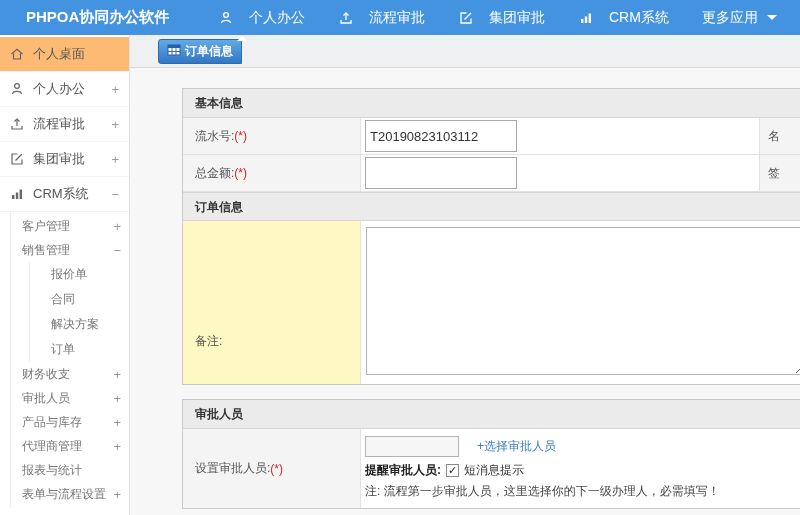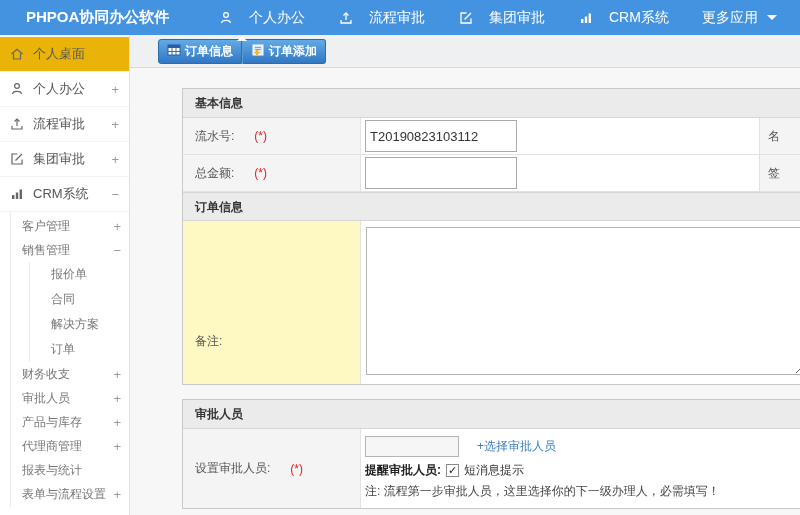--- a/index.html
+++ b/index.html
@@ -13,21 +13,21 @@
   .burger i { display:block; height:2px; background:#fff; margin:3px 0; border-radius:1px; }
   .nav { display:flex; align-items:center; margin-left:40px; }
   .nav-item { display:flex; align-items:center; gap:7px; font-size:14px; margin-right:33px; cursor:pointer; white-space:nowrap; }
   .caret-down { width:0; height:0; border-left:5px solid transparent; border-right:5px solid transparent; border-top:5px solid #fff; margin-left:2px; }
 
   
   .main-row { display:flex; height:480px; }
   .sidebar { width:130px; background:#fff; border-right:1px solid #e2e2e2; padding-top:2px; flex:none; }
   .sb-item { display:flex; align-items:center; cursor:pointer; color:#555; }
   .sb-item.d0 { height:35px; font-size:13px; padding:0 10px 0 9px; border-bottom:1px solid #f3f3f3; }
-  .sb-item.d0.active { background:#eab308; }
+  .sb-item.d0.active { background:#fdba74; }
   .sb-ico { width:17px; height:16px; margin-right:7px; flex:none; }
   .sb-label { flex:1; white-space:nowrap; overflow:hidden; }
   .sb-toggle { color:#999; font-size:13px; margin-left:2px; }
   .sb-sub { margin-left:10px; border-left:1px solid #ececec; padding:2px 8px 2px 11px; }
   .sb-sub .sb-item { height:24px; font-size:12px; color:#777; }
   .sb-sub2 { margin-left:7px; border-left:1px solid #ececec; padding-left:21px; }
   .sb-sub2 .sb-item { height:25px; }
 
   
   .main { flex:1; display:flex; flex-direction:column; min-width:0; }
@@ -44,21 +44,21 @@
   
   .content { flex:1; position:relative; background:#f7f7f8; overflow:hidden; }
   .form-wrap { position:absolute; left:52px; top:20px; right:-14px; }
   .tbl { border:1px solid #c9c9c9; background:#fff; font-size:12px; color:#555; }
   .tbl + .tbl { margin-top:14px; }
   .sec-hdr { height:29px; line-height:29px; background:#ebebeb; color:#333; font-weight:bold; padding-left:12px; border-bottom:1px solid #d6d6d6; }
   .sec-hdr.mid { border-top:1px solid #d6d6d6; }
   .frow { display:flex; align-items:stretch; border-bottom:1px solid #e2e2e2; }
   .frow.nb { border-bottom:none; }
   .r-input { height:37px; }
-  .c-label { width:178px; padding-left:12px; background:#f4f4f4; border-right:1px solid #e2e2e2; display:flex; align-items:center; gap:20px; flex:none; }
+  .c-label { width:178px; padding-left:12px; background:#f4f4f4; border-right:1px solid #e2e2e2; display:flex; align-items:center; gap:0; flex:none; }
   .c-input { width:399px; border-right:1px solid #e2e2e2; display:flex; align-items:center; padding-left:4px; flex:none; }
   .c-next { flex:1; background:#f4f4f4; display:flex; align-items:center; padding-left:8px; overflow:hidden; white-space:nowrap; color:#555; }
   .req { color:#dd2222; }
   input.txt { width:152px; height:21px; border:1px solid #a9a9a9; padding:15px 4px; font-size:13px; color:#333; font-family:inherit; }
   .c-memo-label { width:178px; flex:none; background:#fef9c3; border-right:1px solid #e2e2e2; padding:112px 0 0 12px; }
   .c-memo { flex:1; padding:6px 8px 6px 5px; }
   textarea.memo { width:100%; height:148px; border:1px solid #b5b5b5; font-family:inherit; font-size:12px; resize:both; }
   .c-appr { flex:1; padding:7px 8px 8px 4px; font-size:12px; color:#333; }
   .appr-line1 { display:flex; align-items:center; }
   input.appr { width:94px; height:21px; border:1px solid #b5b5b5; background:#f6f6f6; font-family:inherit; }
@@ -244,30 +244,20 @@
             <svg viewBox="0 0 14 12" width="14" height="12">
                 <rect x="1" y="1" width="12" height="10" fill="#fff"></rect>
                 <rect x="1" y="1" width="12" height="3" fill="#2a5da8"></rect>
                 <path d="M5 4v7M9 4v7M1 7.5h12" stroke="#3a6fb5" stroke-width="1" fill="none"></path>
                 <rect x="1" y="1" width="12" height="10" fill="none" stroke="#2a5da8"></rect>
               </svg>
           </span>
           <span>订单信息</span>
           <span class="notch"></span>
         </div>
-        <div class="tab last">
-          <span>
-            <svg viewBox="0 0 14 12" width="14" height="12">
-                <rect x="2" y="1" width="10" height="10" fill="#dcebf8" stroke="#fff"></rect>
-                <path d="M4 3.5h6M4 5.5h6" stroke="#7aa7d6" stroke-width="1"></path>
-                <path d="M3.5 8.5h5M6 6v5" stroke="#f2b824" stroke-width="2"></path>
-              </svg>
-          </span>
-          <span>订单添加</span>
-        </div>
       </div>
     </div>
 
     <div class="content">
       <div class="form-wrap">
 
         <div class="tbl">
           <div class="sec-hdr">基本信息</div>
 
           <div class="frow r-input">

